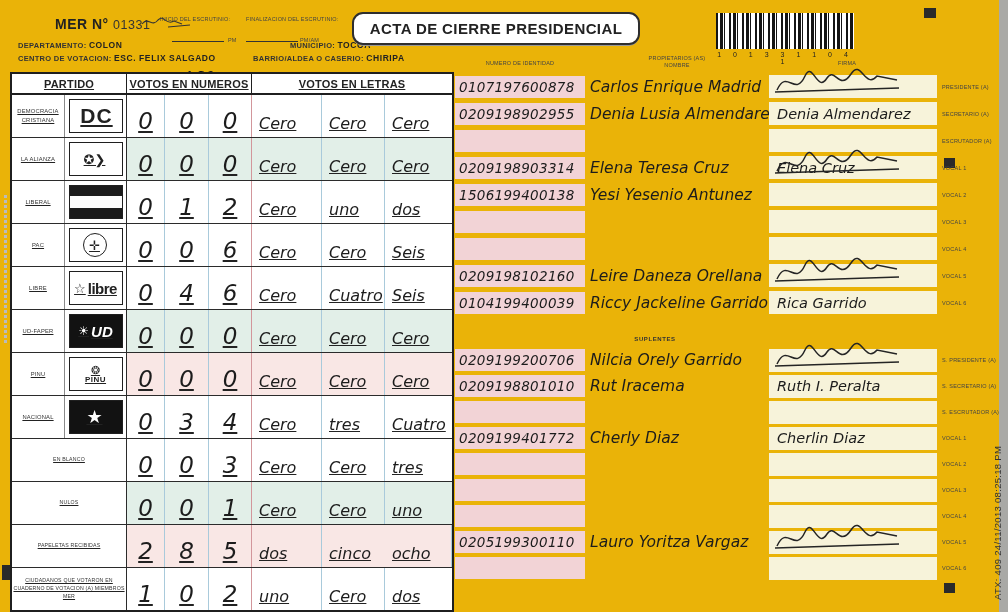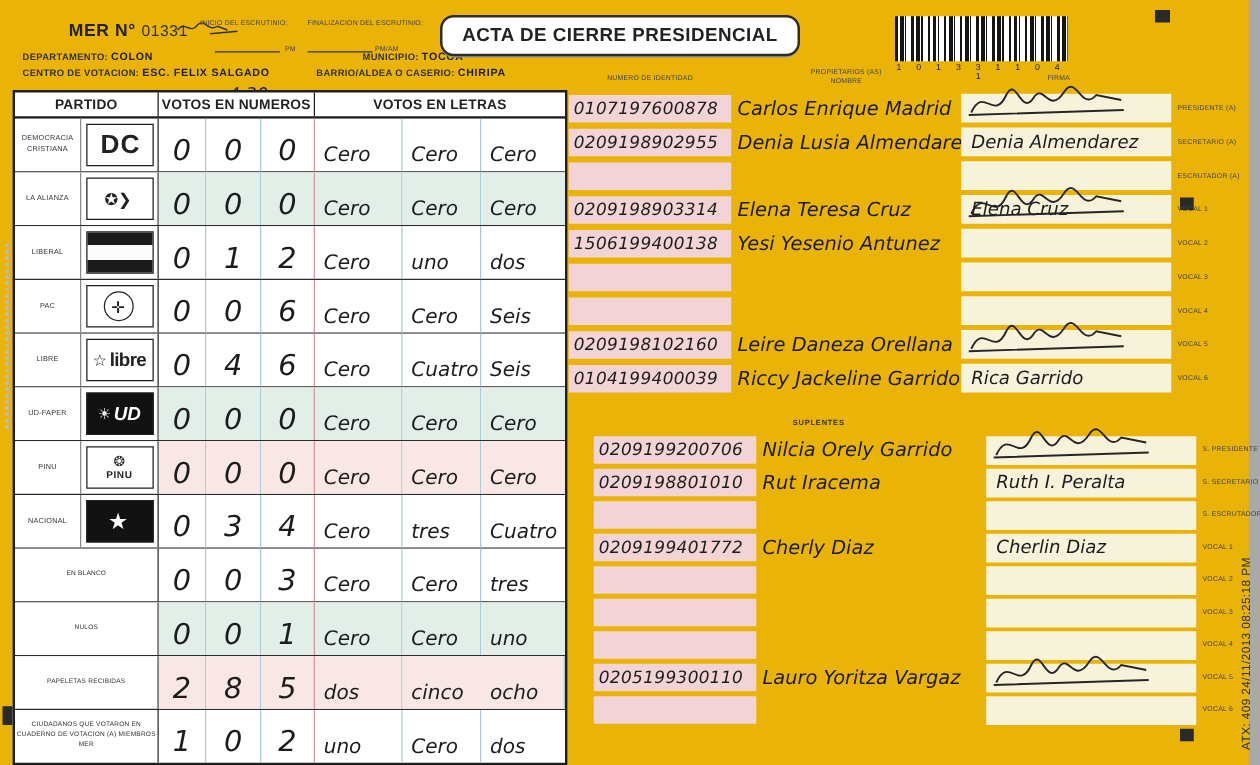--- a/index.html
+++ b/index.html
@@ -32,21 +32,21 @@
     transform:rotate(-90deg);transform-origin:left top;white-space:nowrap;}
 
   .regmark{background:#2a2a2a;}
   .gray-strip{right:0;top:0;width:9px;height:612px;background:#a9a9a6;}
   .timestamp{left:992px;top:600px;font-size:9.5px;color:#333;letter-spacing:.3px;white-space:nowrap;
     transform:rotate(-90deg);transform-origin:left top;}
   .microtext-line{left:4px;top:195px;width:3px;height:150px;
     background:repeating-linear-gradient(180deg,#bbb 0 3px,transparent 3px 5px);}
 
   
-  .vtable{left:10px;top:72px;width:440px;border:2px solid #1f1f1f;background:#fff;}
+  .vtable{left:10px;top:72px;width:440px;border:2px solid #1f1f1f;background:#fff;text-decoration:underline;}
   .vhead{display:grid;grid-template-columns:115px 125px 200px;height:19px;border-bottom:2px solid #1f1f1f;}
   .vhead div{display:flex;align-items:center;justify-content:center;font-size:11px;font-weight:bold;letter-spacing:.2px;}
   .vhead .hc{border-right:1.5px solid #1f1f1f;}
   .vrow{display:grid;grid-template-columns:53px 62px 38px 44px 43px 70px 63px 67px;height:42px;
         border-bottom:1.5px solid #2b2b2b;position:relative;background:#fff;}
   .vrow:last-child{border-bottom:none;}
   .pname{display:flex;align-items:center;justify-content:center;text-align:center;
          font-size:5.8px;color:#333;letter-spacing:.2px;padding:1px;border-right:1px solid #8a8a8a;line-height:1.5;}
   .logo-cell{border-right:1.5px solid #2b2b2b;display:flex;align-items:center;justify-content:center;padding:3px;}
   .no-logo .pname{grid-column:1/3;border-right:1.5px solid #2b2b2b;font-size:5.2px;}
@@ -75,21 +75,21 @@
          padding:0 2px 4px 7px;white-space:nowrap;overflow:hidden;}
   .wcell.wlast{border-right:none;}
   .tint-green .dcell,.tint-green .wcell{background:#e2efe8;}
   .tint-pink .dcell,.tint-pink .wcell{background:#f9e7e5;}
 
   
   .col-head{font-size:5.5px;color:#444;text-align:center;letter-spacing:.2px;line-height:1.3;}
   .mrows{left:455px;width:553px;}
   .mrow{display:grid;grid-template-columns:130px 174px 168px 72px;column-gap:5px;height:27px;
         align-items:center;position:relative;}
-  .supl .mrow{height:26px;padding-left:20px;}
+  .supl .mrow{height:26px;}
   .idcell{background:#f2d3d6;height:22px;display:flex;align-items:center;padding-left:4px;
           font-size:13.5px;letter-spacing:.3px;white-space:nowrap;}
   .namecell{font-size:15.5px;white-space:nowrap;overflow:visible;}
   .sigcell{background:#f7f3da;height:23px;position:relative;display:flex;align-items:center;
            padding-left:8px;font-size:14.5px;white-space:nowrap;}
   .rolecell{font-size:5.5px;color:#444;white-space:nowrap;letter-spacing:.2px;}
   .scribble{position:absolute;left:4px;top:-13px;display:none;pointer-events:none;}
   .has-scribble .scribble{display:block;}
   .suplentes-lbl{left:455px;top:336px;width:400px;text-align:center;font-size:6px;font-weight:bold;
                  letter-spacing:.6px;color:#333;}

